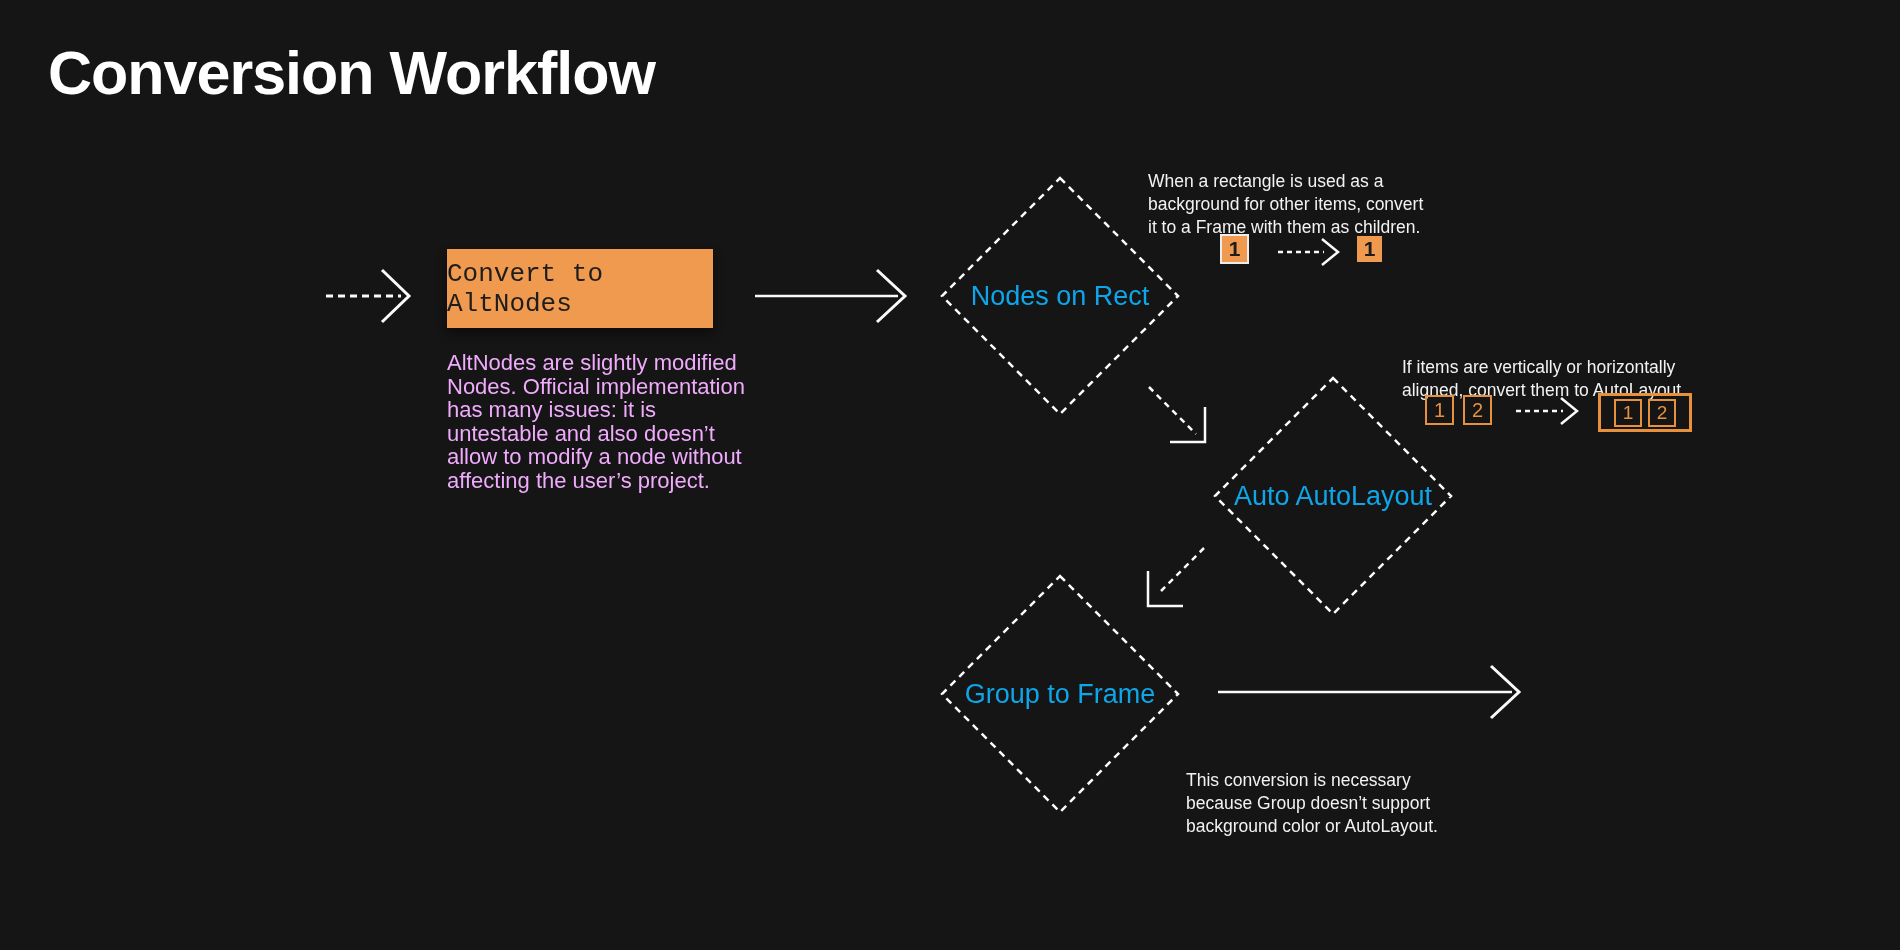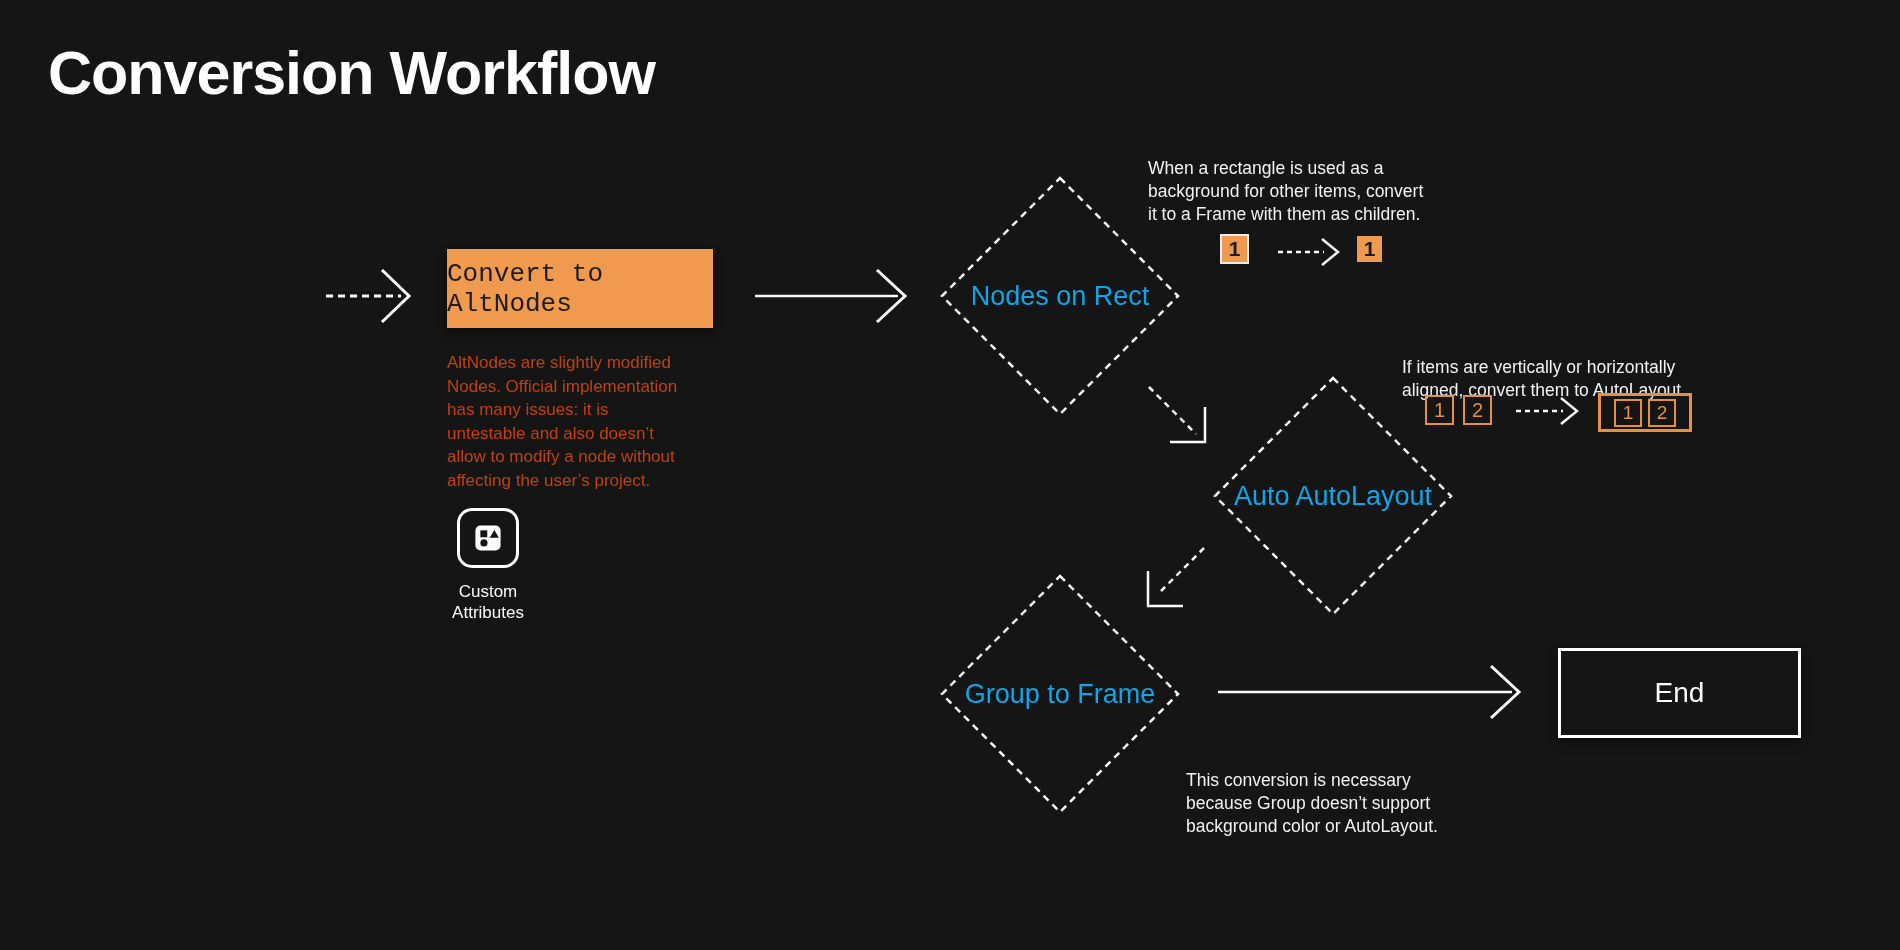--- a/index.html
+++ b/index.html
@@ -22,22 +22,22 @@
   }
   .process-box{
     left:447px;top:249px;width:266px;height:79px;background:#EF9A4E;
     display:flex;align-items:center;justify-content:center;
     font-size:26px;font-weight:500;color:#1d1d1d;box-shadow:0 5px 10px rgba(0,0,0,.45);font-family:Liberation Mono, monospace;
   }
   .note-text{
     font-size:17.5px;line-height:23px;color:#f2f2f2;white-space:pre-line;
   }
   .desc-text{
-    left:447px;top:351px;width:310px;font-size:17px;line-height:23.5px;
-    color:#c2410c;white-space:pre-line;
+    left:447px;top:351px;width:310px;font-size:22px;line-height:23.5px;
+    color:#f0abfc;white-space:pre-line;
   }
   .diamond-label{
     transform:translate(-50%,-50%);font-size:27px;color:#0ea5e9;white-space:nowrap;
   }
 
   .features{left:445px;top:508px;display:flex;gap:9px;}
   .feature{width:86px;display:flex;flex-direction:column;align-items:center;}
   .feature .icon-box{
     width:56px;height:54px;border:3.5px solid #ffffff;border-radius:15px;
     display:flex;align-items:center;justify-content:center;
@@ -120,54 +120,39 @@
   </div>
 
   <div class="abs desc-text">AltNodes are slightly modified
 Nodes. Official implementation
 has many issues: it is
 untestable and also doesn’t
 allow to modify a node without
 affecting the user’s project.</div>
 
   <div class="abs features">
-    <div class="feature">
-      <div class="icon-box">
-        <svg width="36" height="36" viewBox="0 0 24 24" fill="none">
-          <rect x="3.6" y="3.6" width="16.8" height="16.8" rx="3.4" fill="#ffffff"></rect>
-          <rect x="6.9" y="6.9" width="4.6" height="4.6" fill="#151515"></rect>
-          <circle cx="9.3" cy="15.3" r="2.4" fill="#151515"></circle>
-          <polygon points="16.2,6.7 19.3,11.9 13.1,11.9" fill="#151515"></polygon>
-        </svg>
-      </div>
-      <div class="flabel">Custom
-Attributes</div>
-    </div>
   </div>
 
   <div class="abs diamond-label" style="left:1060px;top:296px;">Nodes on Rect</div>
   <div class="abs diamond-label" style="left:1333px;top:496px;">Auto AutoLayout</div>
   <div class="abs diamond-label" style="left:1060px;top:694px;">Group to Frame</div>
 
-  <div class="abs note-text" style="left:1148px;top:157px;width:330px;">When a rectangle is used as a
+  <div class="abs note-text" style="left:1148px;top:170px;width:330px;">When a rectangle is used as a
 background for other items, convert
 it to a Frame with them as children.</div>
   <div class="abs chip chip-filled-bordered" style="left:1220px;top:234px;">1</div>
   <div class="abs chip chip-filled" style="left:1357px;top:236px;">1</div>
 
   <div class="abs note-text" style="left:1402px;top:336px;width:340px;margin-top:20px;">If items are vertically or horizontally
 aligned, convert them to AutoLayout.</div>
   <div class="abs chip chip-outline" style="left:1425px;top:395px;">1</div>
   <div class="abs chip chip-outline" style="left:1463px;top:395px;">2</div>
   <div class="abs chip-container">
     <div class="chip chip-outline">1</div>
     <div class="chip chip-outline">2</div>
   </div>
 
   <div class="abs note-text" style="left:1186px;top:769px;width:330px;">This conversion is necessary
 because Group doesn’t support
 background color or AutoLayout.</div>
 
-  <div class="abs terminal-box" style="left:1558px;top:648px;">
-    <span>End</span>
-  </div>
 
 </div>
 
 </body></html>

